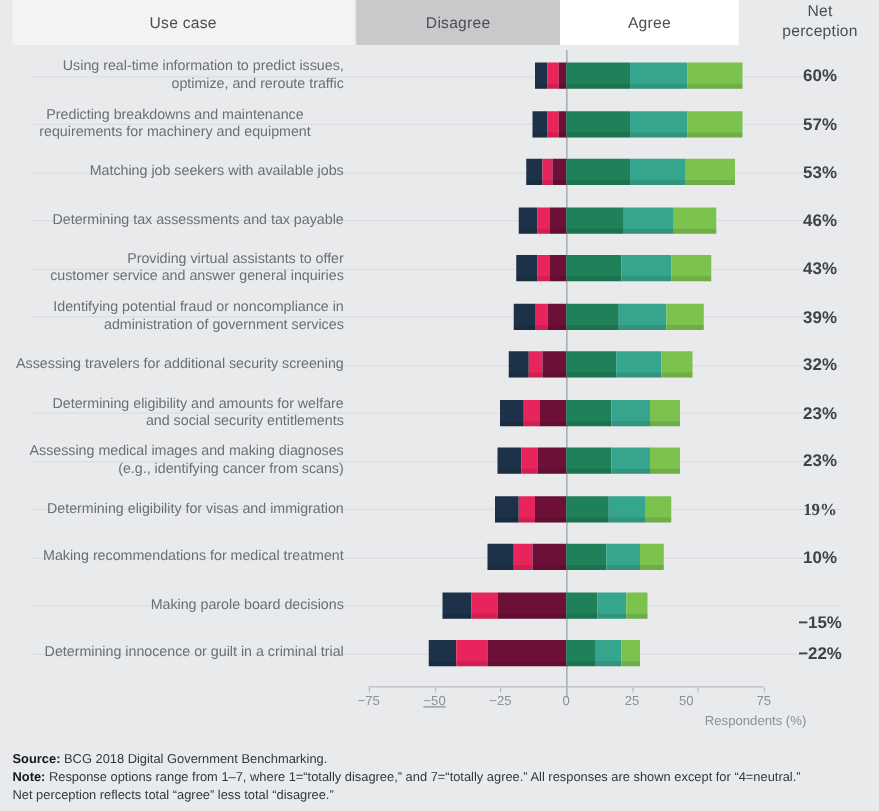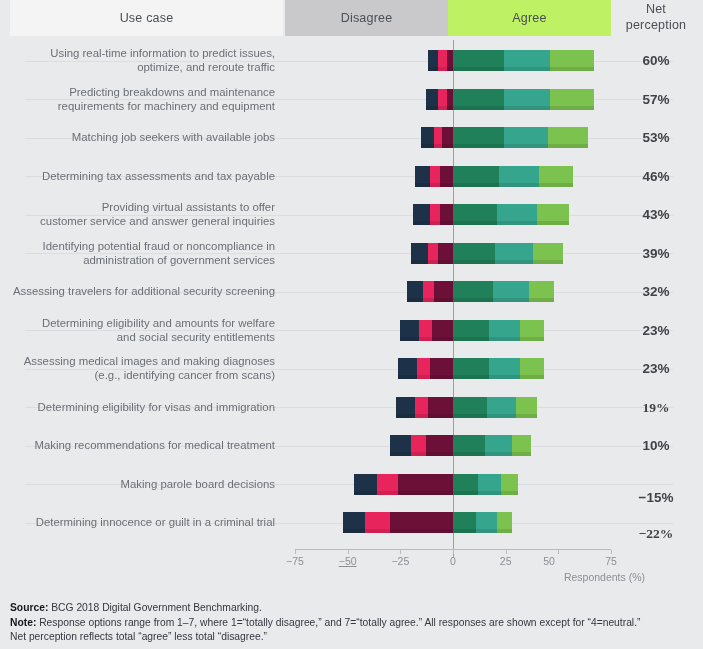--- a/index.html
+++ b/index.html
@@ -10,21 +10,21 @@
     color:#5a5f66;
     overflow:hidden;
     position:relative;
   }
   
   .header-band{position:absolute;left:0;top:0;width:703px;height:36px;}
   .hdr{position:absolute;top:0;height:36px;display:flex;align-items:center;justify-content:center;
        font-size:12.5px;color:#4a4f55;letter-spacing:.2px;}
   .hdr-usecase{left:10px;width:273px;background:#f4f4f5;}
   .hdr-disagree{left:285px;width:163px;background:#c9c9cc;}
-  .hdr-agree{left:448px;width:163px;background:#bef264;}
+  .hdr-agree{left:448px;width:143px;background:#ffffff;}
   .hdr-net{left:614px;width:84px;background:transparent;flex-direction:column;line-height:1.25;text-align:center;}
 
   
   .plot{position:absolute;left:0;top:40px;width:703px;height:505px;}
   .zero-line{position:absolute;left:453px;top:0;width:1px;height:518px;background:#9b9ea2;}
 
   .row{position:absolute;left:0;width:703px;}
   .row-rule{position:absolute;left:25px;width:648px;height:1px;background:#dcdde0;}
   .row-label{position:absolute;right:428px;width:270px;text-align:right;
              font-size:11.4px;line-height:14px;color:#6a6f76;}
@@ -80,21 +80,21 @@
           <div class="seg s2" style="left: 10.5333px; width: 8.42667px;"></div>
           <div class="seg s1" style="left: 18.96px; width: 6.32px;"></div>
           <div class="seg s5" style="left: 25.28px; width: 50.56px;"></div>
           <div class="seg s6" style="left: 75.84px; width: 46.3467px;"></div>
           <div class="seg s7" style="left: 122.187px; width: 44.24px;"></div>
         </div>
         <div class="row-net" style="top: 3px;">60%</div>
       </div>
       <div class="row" style="top: 48.5px; height: 38.5px;">
         <div class="row-rule" style="top: 10.5px;"></div>
-        <div class="row-label" style="top: -4px;">
+        <div class="row-label" style="top: -4px; text-align: center;">
           <div>Predicting breakdowns and maintenance</div>
           <div>requirements for machinery and equipment</div>
         </div>
         <div class="bar" style="left: 425.613px; width: 168.533px; top: 0px;">
           <div class="seg s3" style="left: 0px; width: 12.64px;"></div>
           <div class="seg s2" style="left: 12.64px; width: 8.42667px;"></div>
           <div class="seg s1" style="left: 21.0667px; width: 6.32px;"></div>
           <div class="seg s5" style="left: 27.3867px; width: 50.56px;"></div>
           <div class="seg s6" style="left: 77.9467px; width: 46.3467px;"></div>
           <div class="seg s7" style="left: 124.293px; width: 44.24px;"></div>
@@ -261,21 +261,21 @@
           <div>Determining innocence or guilt in a criminal trial</div>
         </div>
         <div class="bar" style="left: 343.453px; width: 168.533px; top: 0px;">
           <div class="seg s3" style="left: 0px; width: 21.0667px;"></div>
           <div class="seg s2" style="left: 21.0667px; width: 25.28px;"></div>
           <div class="seg s1" style="left: 46.3467px; width: 63.2px;"></div>
           <div class="seg s5" style="left: 109.547px; width: 23.1733px;"></div>
           <div class="seg s6" style="left: 132.72px; width: 21.0667px;"></div>
           <div class="seg s7" style="left: 153.787px; width: 14.7467px;"></div>
         </div>
-        <div class="row-net" style="top: 14px; font-family: Liberation Serif, serif;">−22%</div>
+        <div class="row-net" style="top: 3px;">−22%</div>
       </div>
     </div>
 </div>
 
 <div class="axis">
   <div class="axis-line"></div>
   <div id="ticks">
       <div class="tick" style="left: 295px;"></div>
       <div class="tick-lbl" style="left: 295px;">−75</div>
       <div class="tick" style="left: 347.667px;"></div>

